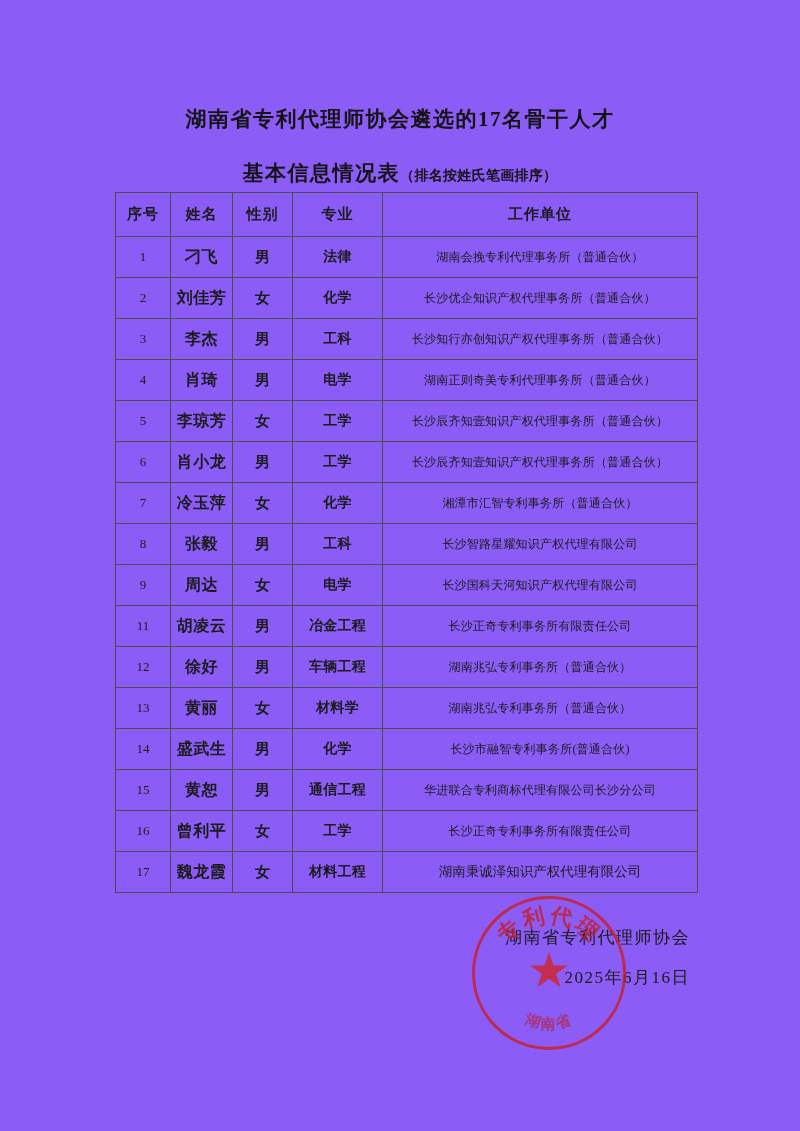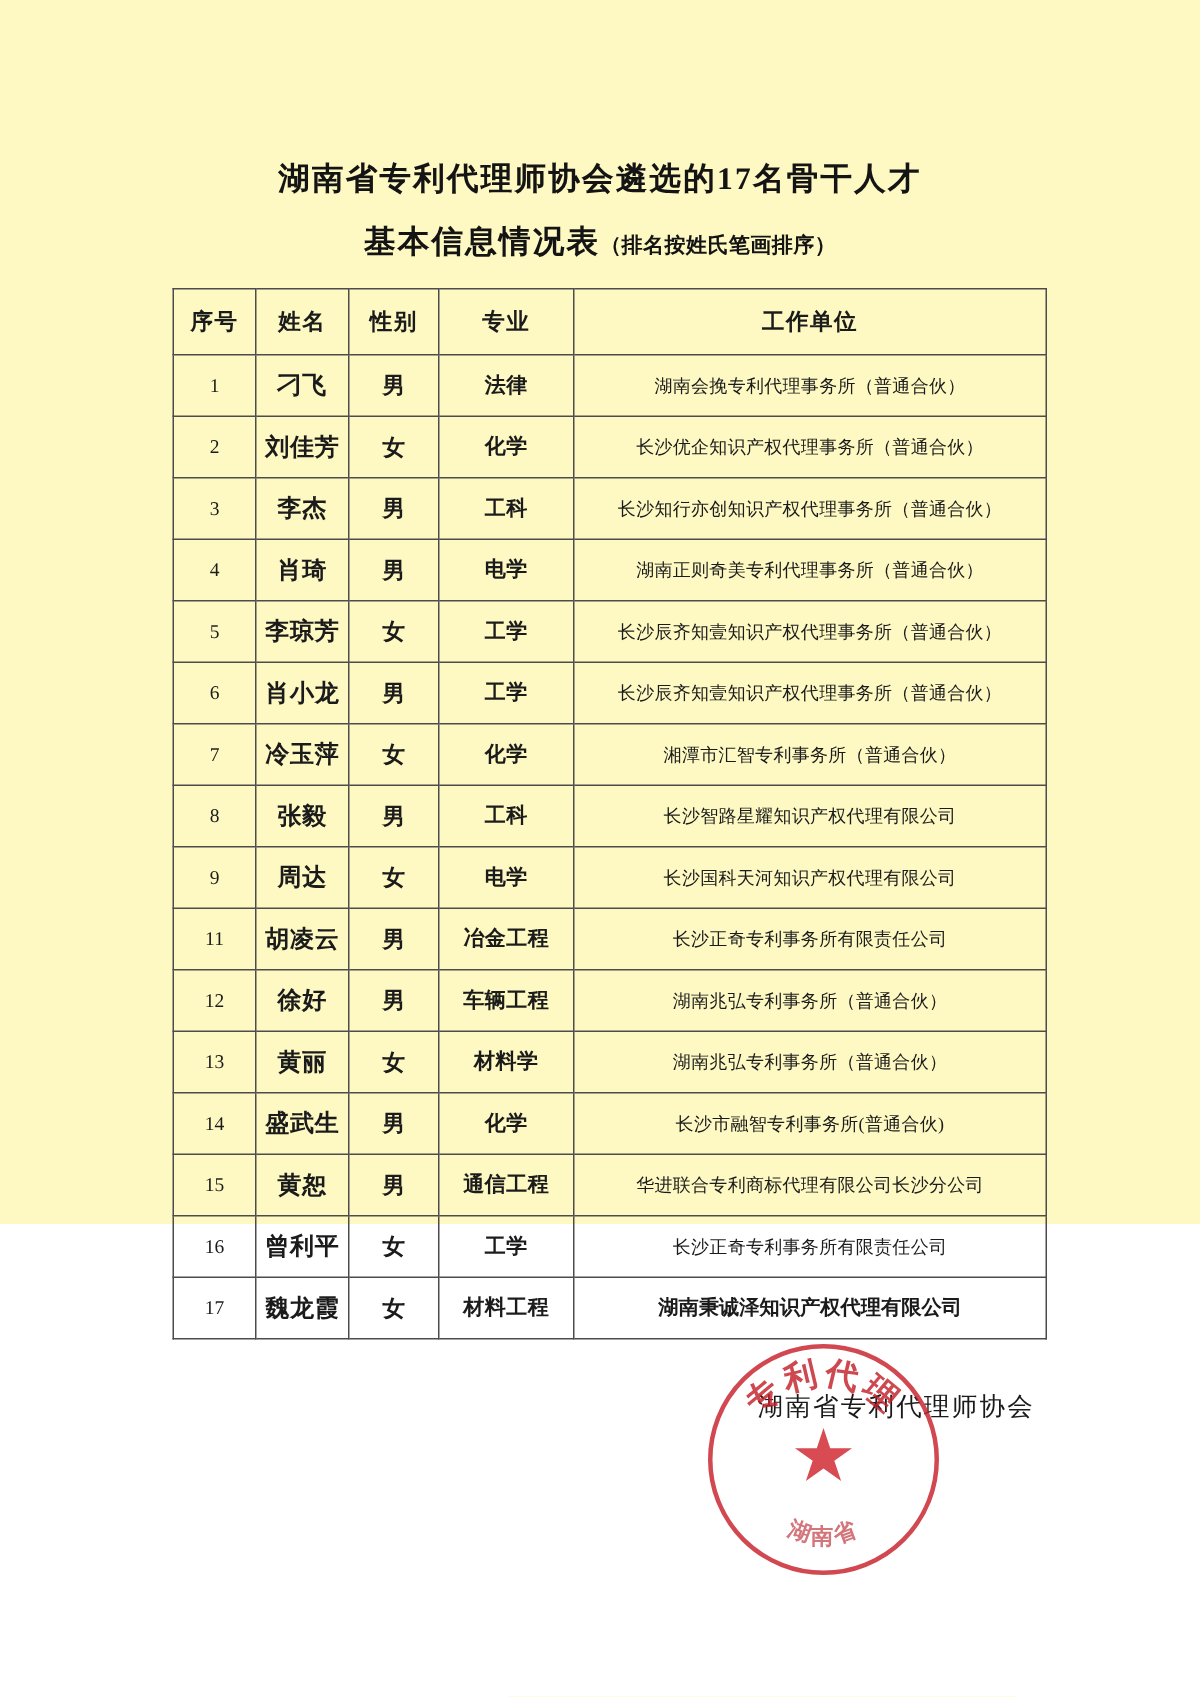--- a/index.html
+++ b/index.html
@@ -12,42 +12,42 @@
     background: #ffffff;
     font-family: "Liberation Serif", "DejaVu Serif", serif;
     color: #1a1a1a;
     position: relative;
     overflow: hidden;
   }
 
   .page {
     position: relative;
     width: 800px;
-    height: 816px;
-    background: #fef9c3;
+    height: 1131px;
+    background: #8b5cf6;
   }
 
   
   .title-block {
     position: absolute;
     top: 104px;
     left: 0;
     width: 800px;
     text-align: center;
   }
   .title-line-1 {
     font-size: 21px;
     font-weight: bold;
     letter-spacing: 1.5px;
     color: #141414;
     line-height: 30px;
     font-family: "Liberation Serif", "DejaVu Serif", serif;
   }
   .title-line-2 {
-    margin-top: 12px;
+    margin-top: 24px;
     line-height: 30px;
     white-space: nowrap;
   }
   .title-main {
     font-size: 21px;
     font-weight: bold;
     letter-spacing: 1.5px;
     color: #141414;
   }
   .title-sub {
@@ -111,21 +111,21 @@
   }
   td.cell-unit {
     font-size: 12px;
     font-weight: normal;
     letter-spacing: 0.2px;
     padding: 0 6px;
     white-space: nowrap;
   }
   td.cell-unit.emphasis {
     font-family: "DejaVu Sans", "Liberation Sans", sans-serif;
-    font-weight: bold;
+    font-weight: normal;
     font-size: 13.5px;
     letter-spacing: 0;
   }
 
   
   .sign-block {
     position: absolute;
     left: 430px;
     top: 926px;
     width: 260px;
@@ -347,20 +347,21 @@
             <td class="cell-sex">女</td>
             <td class="cell-major">材料工程</td>
             <td class="cell-unit emphasis">湖南秉诚泽知识产权代理有限公司</td>
           </tr>
         </tbody>
     </table>
   </div>
 
   <div class="sign-block">
     <div class="sign-org">湖南省专利代理师协会</div>
+    <div class="sign-date">2025年6月16日</div>
   </div>
 
   <div class="seal">
     <div class="seal-inner">
       <svg class="seal-arc-text" viewBox="0 0 148 148">
         <defs>
           <path id="sealArc" d="M 20 78 A 54 54 0 0 1 128 78" fill="none"></path>
         </defs>
         <text>
           <textPath href="#sealArc" startOffset="50%" text-anchor="middle" id="seal-arc-path">专利代理</textPath>

